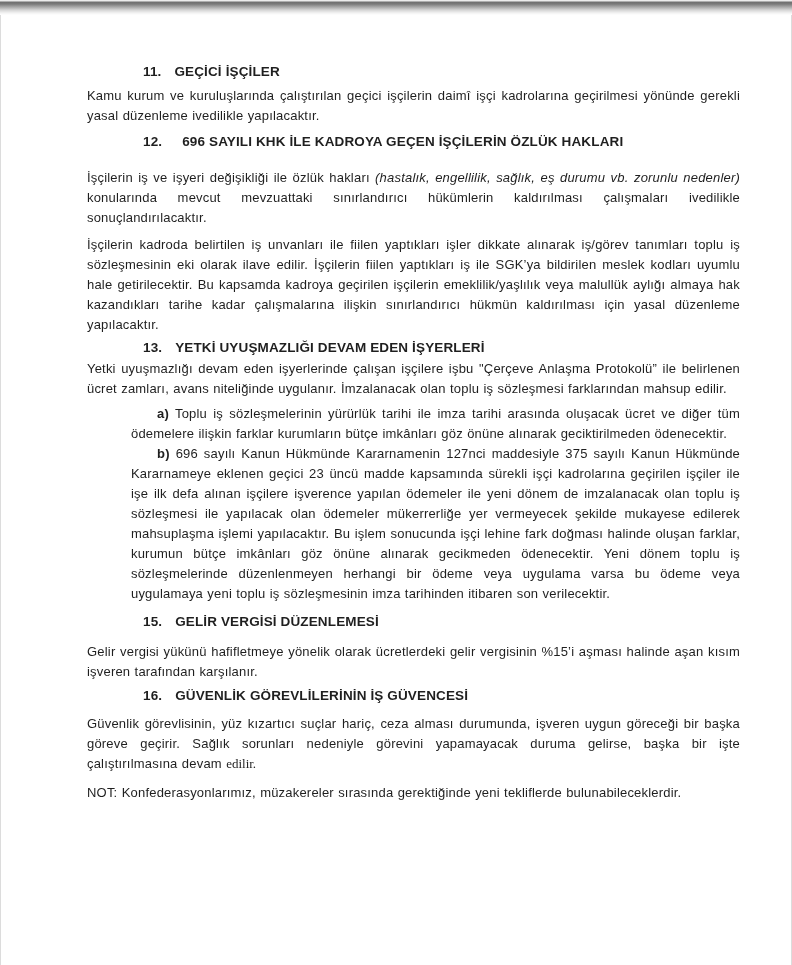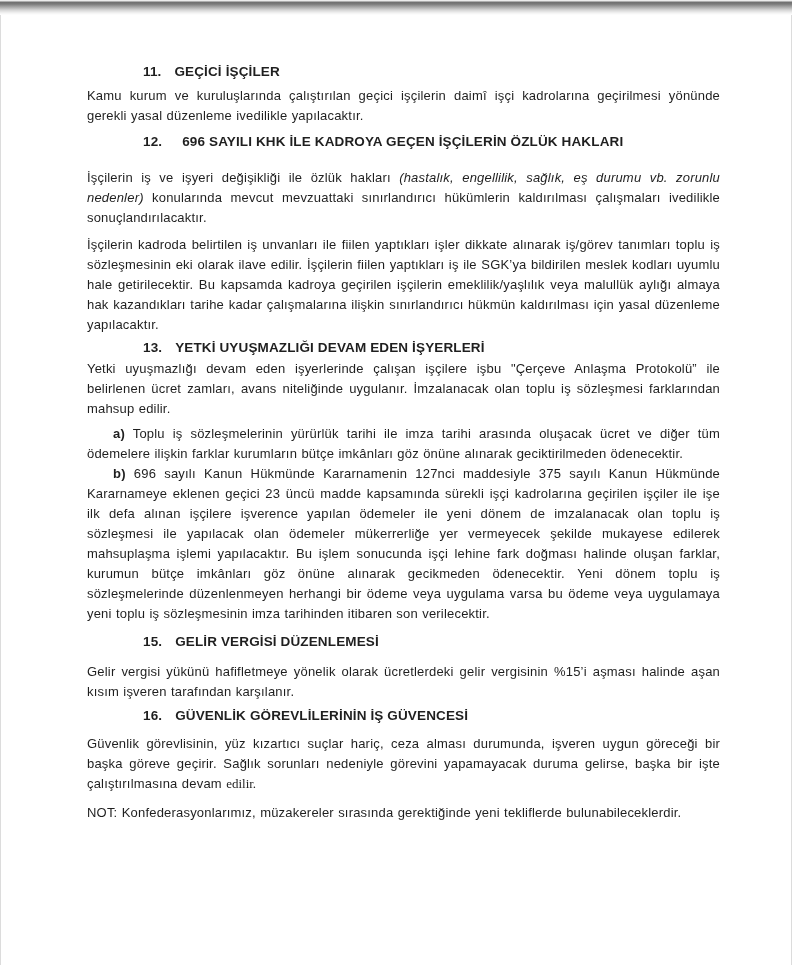--- a/index.html
+++ b/index.html
@@ -22,41 +22,41 @@
     z-index: 2;
   }
   .edge-line { position: absolute; top: 0; bottom: 0; width: 1px; background: #dcdcdc; z-index: 1; }
   .edge-left { left: 0; }
   .edge-right { right: 0; }
 
   .content {
     position: absolute; top: 0; left: 0;
     box-sizing: border-box;
     width: 792px; height: 744px;
-    padding: 64px 72px 0 87px;
+    padding: 64px 52px 0 87px;
   }
   .heading {
     font-weight: 700;
     font-size: 13.5px;
     line-height: 16px;
     padding-left: 56px;
     letter-spacing: 0.01em;
     white-space: nowrap;
   }
   .heading .h-num { margin-right: 13px; }
   .heading .h-num.wide { margin-right: 20px; }
   .para {
     margin: 0;
     font-size: 13px;
     line-height: 20px;
     text-align: justify;
     letter-spacing: 0.015em;
     word-spacing: 0.5px;
   }
-  .para.indent { text-indent: 26px; }
+  .para.indent { text-indent: 26px; margin-left: 44px; }
   .italic { font-style: italic; }
   .bold { font-weight: 700; }
   .serif { font-family: Liberation Serif, serif; font-size: 13px; letter-spacing: 0; }
   .note { text-align: left; }
 </style>
 </head>
 <body>
 
 <div class="top-edge"></div>
 <div class="edge-line edge-left"></div>

